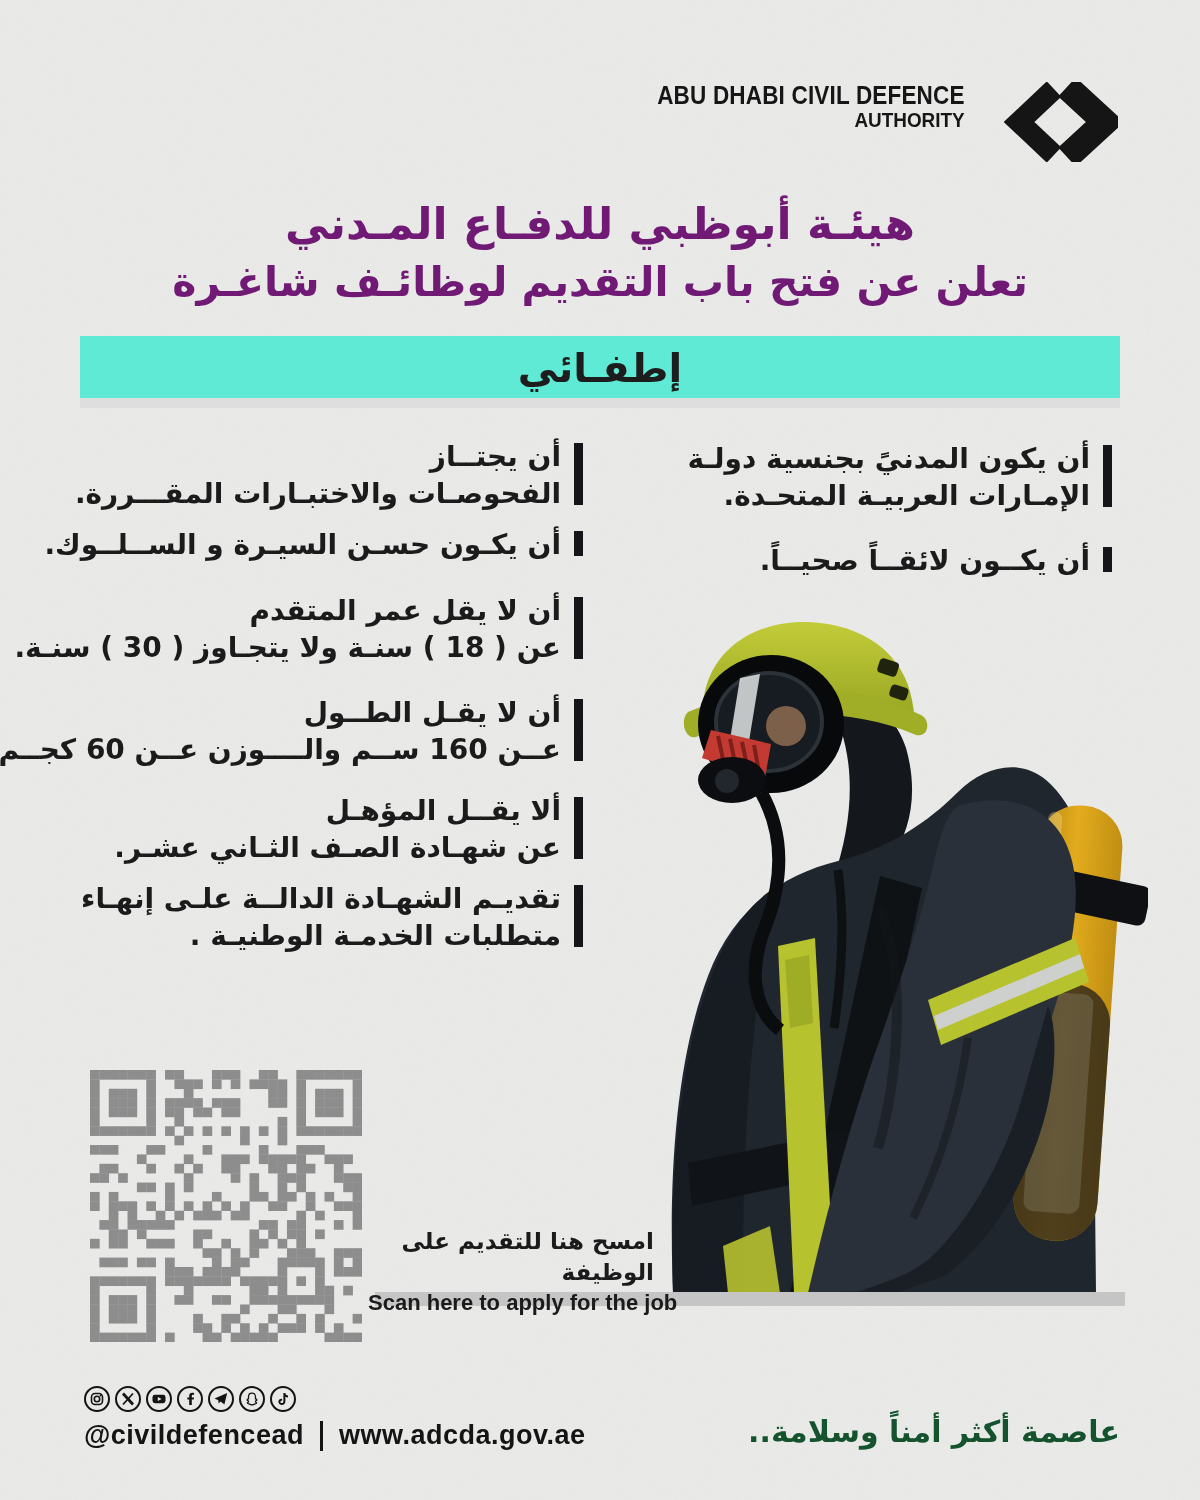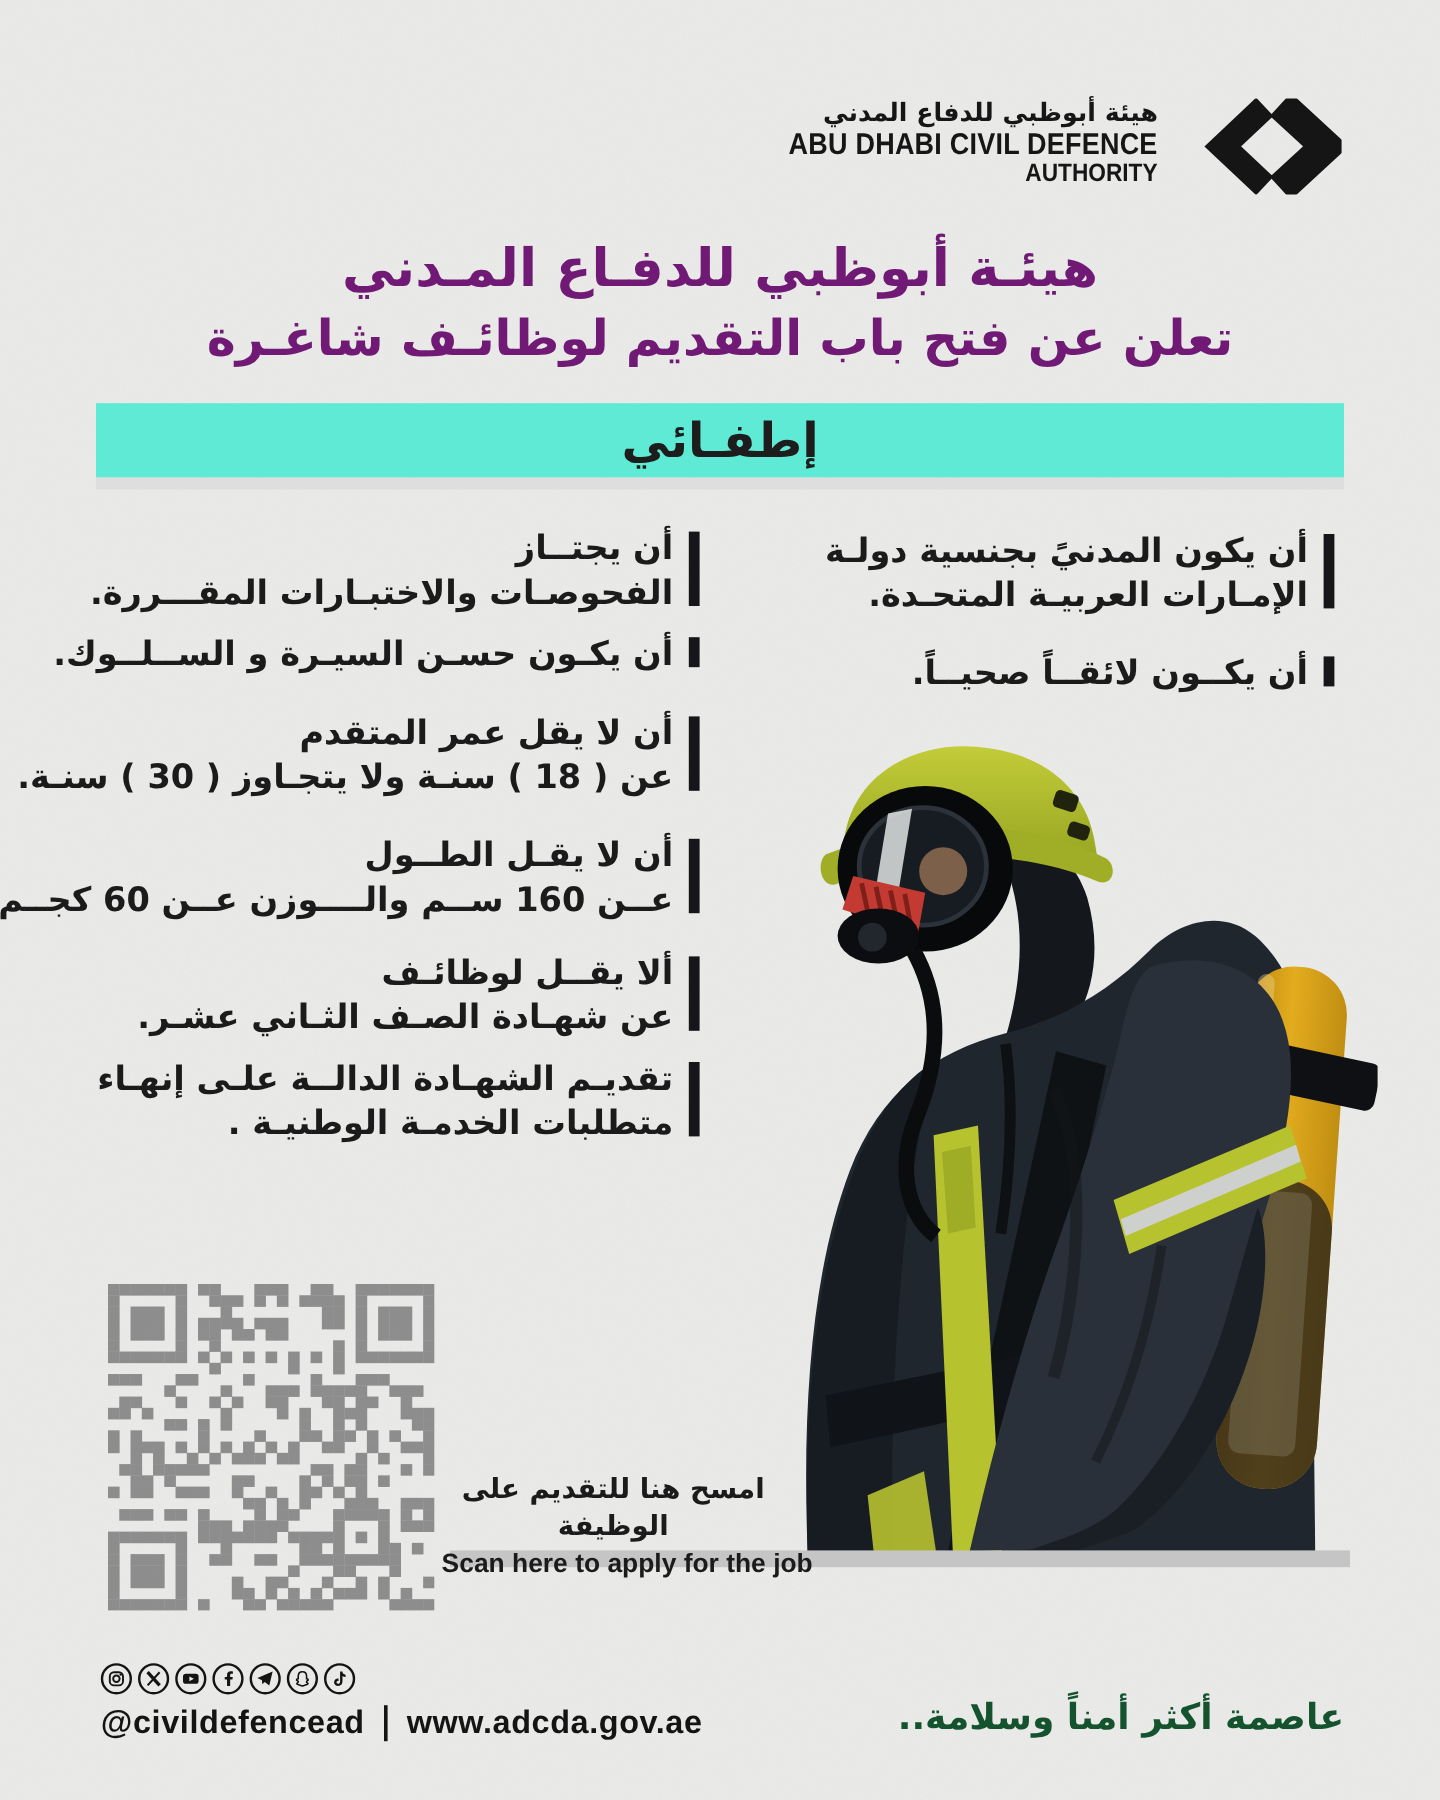--- a/index.html
+++ b/index.html
@@ -39,21 +39,21 @@
   .req-line{white-space:nowrap;}
   #req-right .req-item:nth-child(1){margin-bottom:28px;}
   #req-left .req-item:nth-child(1){margin-bottom:14px;}
   #req-left .req-item:nth-child(2){margin-bottom:29px;}
   #req-left .req-item:nth-child(3){margin-bottom:28px;}
   #req-left .req-item:nth-child(4){margin-bottom:24px;}
   #req-left .req-item:nth-child(5){margin-bottom:14px;}
 
   
   .qr{left:90px; top:1070px;}
-  .scan-box{left:368px; top:1226px; width:286px; text-align:center;}
+  .scan-box{left:368px; top:1226px; width:286px; }
   .scan-ar{font-size:23px; font-weight:700; line-height:31px; direction:rtl;}
   .scan-en{font-family:"Liberation Sans",sans-serif; font-size:22px; font-weight:700; line-height:30px; white-space:nowrap;}
 
   .ground-bar{left:375px; top:1292px; width:750px; height:14px; background:#c5c5c5;}
 
   
   .social-row{left:84px; top:1386px; display:flex; gap:5px;}
   .social-circle{width:26px; height:26px; border:2px solid #141414; border-radius:50%;
                  display:flex; align-items:center; justify-content:center; box-sizing:border-box;}
   .handle-row{left:84px; top:1420px; display:flex; align-items:center; gap:16px;
@@ -70,21 +70,20 @@
 
   <svg class="noise" width="1200" height="1500" aria-hidden="true">
     <filter id="nz">
         <feTurbulence type="fractalNoise" baseFrequency="0.9" numOctaves="2" stitchTiles="stitch"></feTurbulence>
       <feColorMatrix type="matrix" values="0 0 0 0 0.25  0 0 0 0 0.25  0 0 0 0 0.25  0 0 0 0.07 0"></feColorMatrix>
     </filter>
     <rect width="1200" height="1500" filter="url(#nz)"></rect>
   </svg>
 
   <div class="abs logo-text">
-    <div class="logo-ar">هيئة أبوظبي للدفاع المدني</div>
     <div class="logo-en1">ABU DHABI CIVIL DEFENCE</div>
     <div class="logo-en2">AUTHORITY</div>
   </div>
   <svg class="abs logo-mark" width="116" height="80" viewBox="0 0 116 80">
     <path d="M52 7 L17 40 L52 73" stroke="#151515" stroke-width="21" fill="none"></path>
     <path d="M65 5 L103 40 L65 75" stroke="#151515" stroke-width="26" fill="none"></path>
   </svg>
 
   <div class="abs title title-1 rtl">هيئـة أبوظبي للدفـاع المـدني</div>
   <div class="abs title title-2 rtl">تعلن عن فتح باب التقديم لوظائـف شاغـرة</div>
@@ -131,21 +130,21 @@
       <div class="req-item">
         <div class="req-bar"></div>
         <div class="req-text">
           <div class="req-line">أن لا يقـل الطــول</div>
           <div class="req-line">عــن 160 ســم والــــوزن عــن 60 كجــم.</div>
         </div>
       </div>
       <div class="req-item">
         <div class="req-bar"></div>
         <div class="req-text">
-          <div class="req-line">ألا يقــل لوظائـف</div>
+          <div class="req-line">ألا يقــل المؤهـل</div>
           <div class="req-line">عن شهـادة الصـف الثـاني عشـر.</div>
         </div>
       </div>
       <div class="req-item">
         <div class="req-bar"></div>
         <div class="req-text">
           <div class="req-line">تقديـم الشهـادة الدالــة علـى إنهـاء</div>
           <div class="req-line">متطلبات الخدمـة الوطنيـة .</div>
         </div>
       </div>

